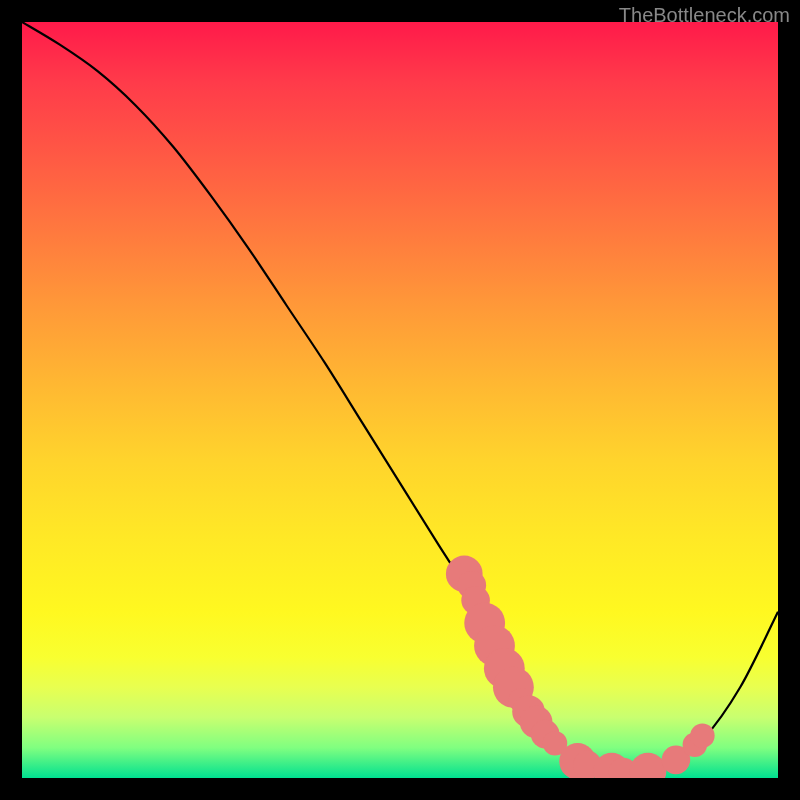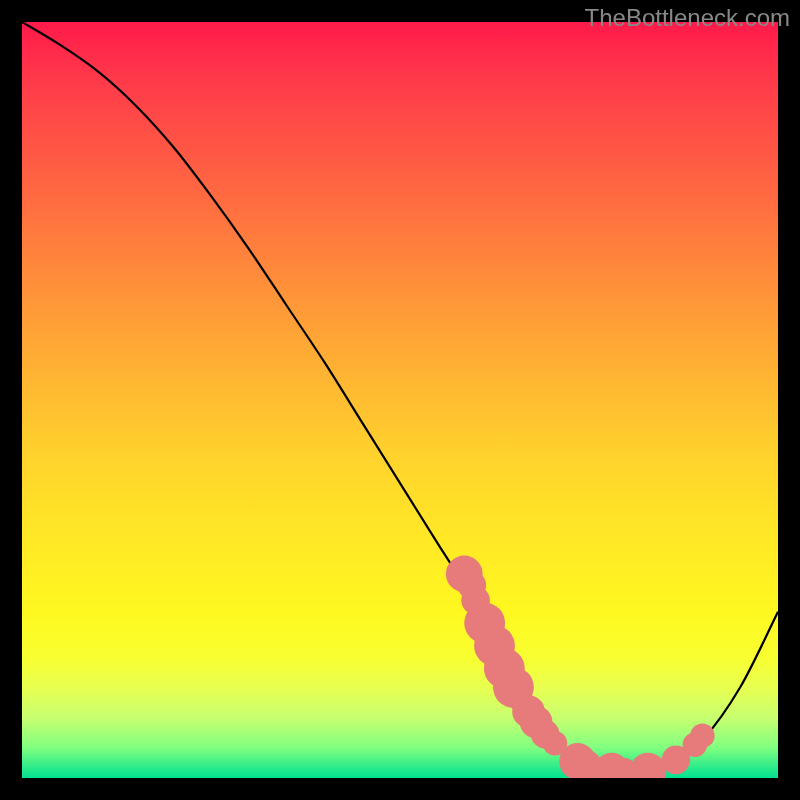--- a/index.html
+++ b/index.html
@@ -9,21 +9,21 @@
     background: #000;
     position: relative;
     font-family: Arial, sans-serif;
     overflow: hidden;
   }
   .attribution {
     position: absolute;
     top: 4px;
     right: 10px;
     color: #888;
-    font-size: 24px;
+    font-size: 20px;
     font-weight: 500;
     z-index: 10;
     text-align: right;
   }
   .plot-area {
     position: absolute;
     left: 22px;
     top: 22px;
     width: 756px;
     height: 756px;

